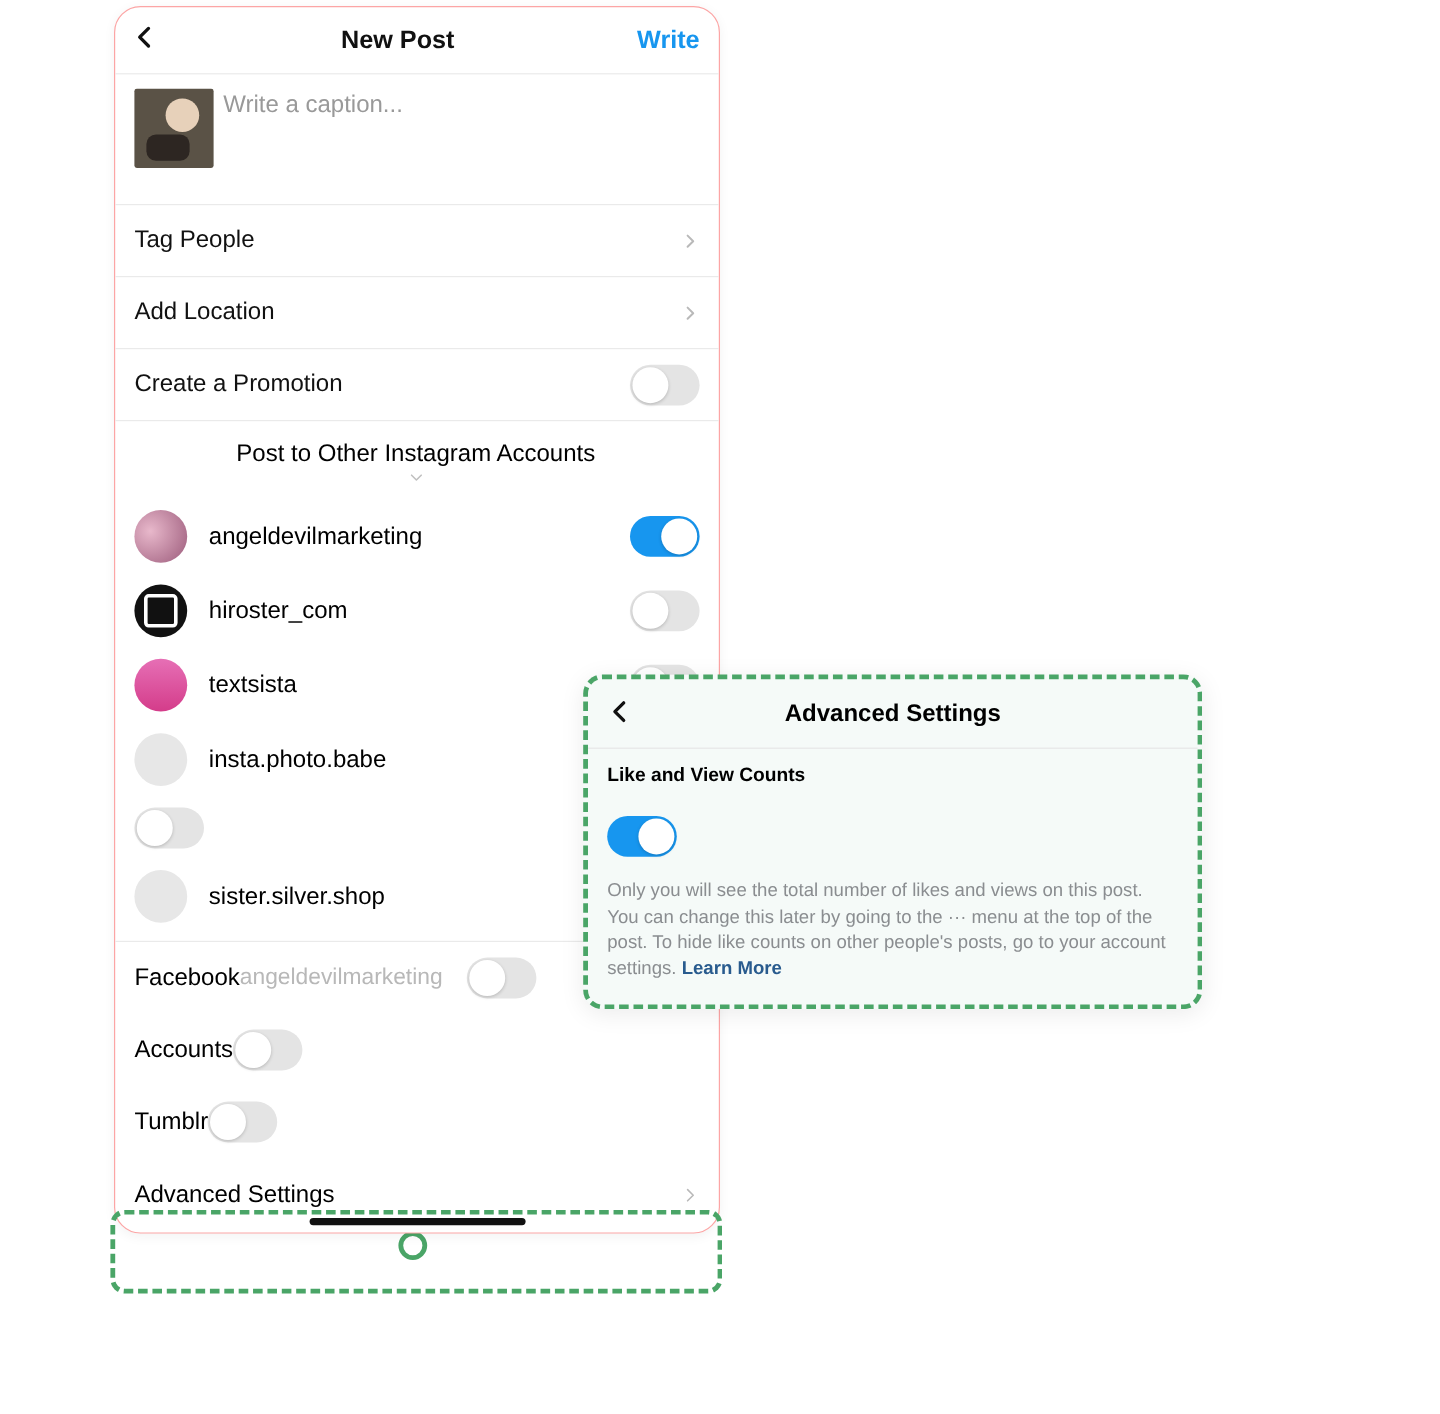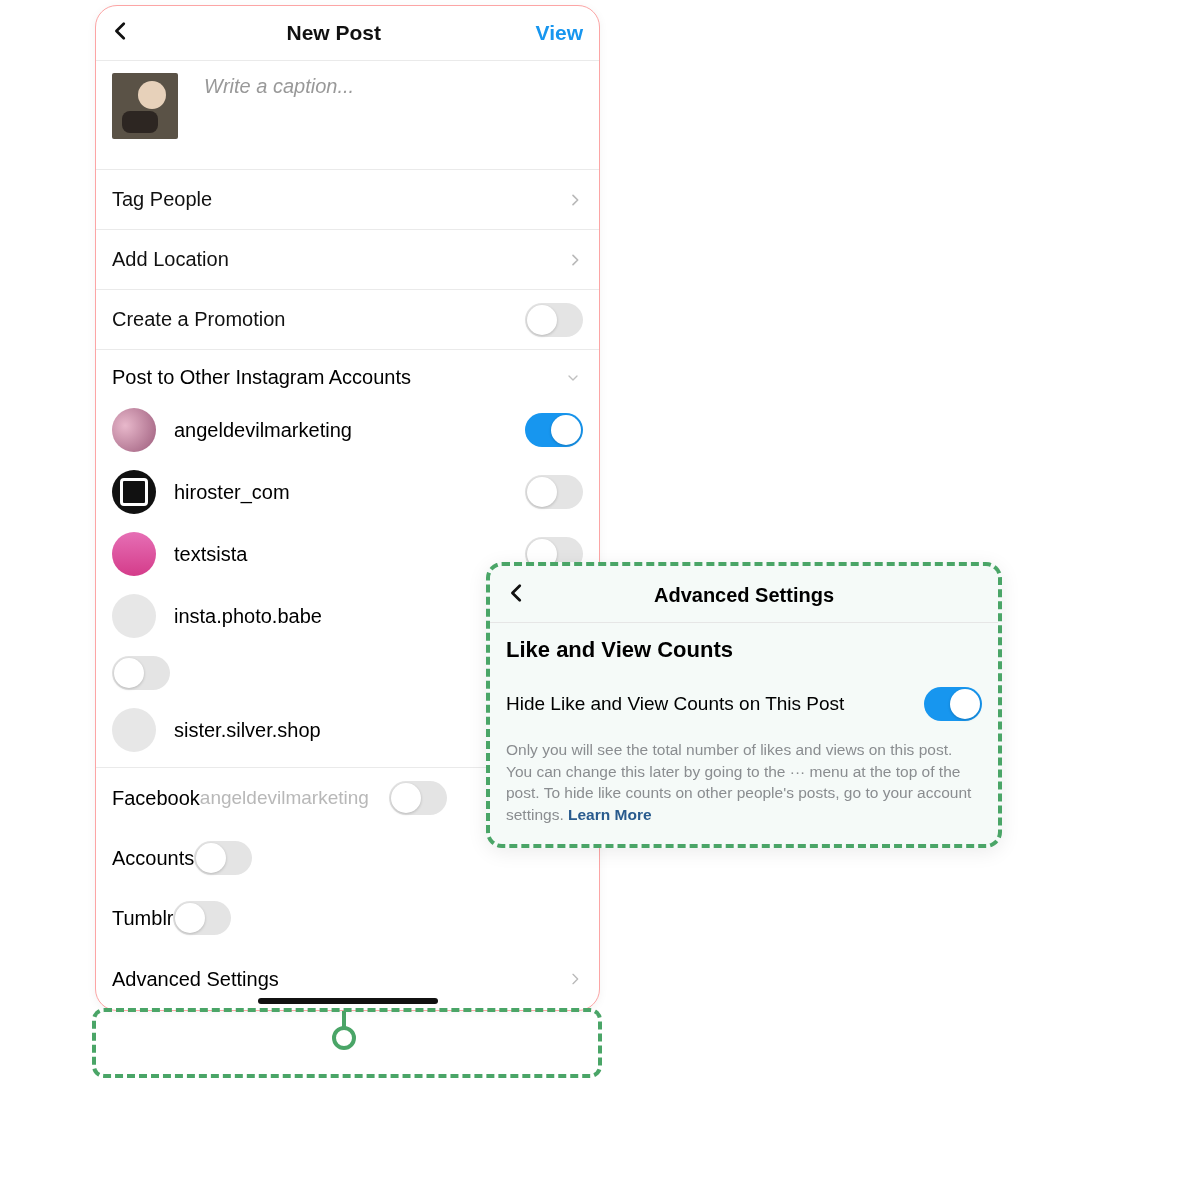--- a/index.html
+++ b/index.html
@@ -36,24 +36,23 @@
     color: #111;
   }
   .back-svg { width: 22px; height: 22px; }
   .share {
     color: #1796ef;
     font-size: 21px;
     font-weight: 600;
   }
   .caption-row {
     display: flex;
-    gap: 26px;
+    gap: 8px;
     padding: 12px 16px 30px 16px;
     border-bottom: 1px solid #eaeaea;
-    font-style: italic;
   }
   .thumb {
     width: 66px; height: 66px;
     background: #5a5246;
     border-radius: 2px;
     flex-shrink: 0;
     position: relative;
     overflow: hidden;
   }
   .thumb::before {
@@ -108,20 +107,21 @@
   }
   .toggle.off .knob { left: 2px; }
   .toggle.on { background: #1796ef; }
   .toggle.on .knob { right: 2px; }
   .section-hdr {
     display: flex;
     justify-content: space-between;
     align-items: center;
     padding: 16px 18px 10px 16px;
     font-size: 20px;
+    flex-direction: column;
   }
   .acct {
     display: flex;
     align-items: center;
     justify-content: space-between;
     padding: 9px 16px;
     font-size: 20px;
   }
   .acct .left {
     display: flex;
@@ -199,21 +199,21 @@
     border-bottom: 1px solid #e6e6e6;
   }
   .panel-hdr .t {
     flex: 1;
     text-align: center;
     font-size: 20px;
     font-weight: 700;
   }
   .panel-sec {
     padding: 14px 16px 6px 16px;
-    font-size: 22px;
+    font-size: 16px;
     font-weight: 700;
   }
   .panel-row {
     display: flex;
     align-items: center;
     justify-content: space-between;
     padding: 18px 16px 18px 16px;
     font-size: 19px;
   }
   .panel-desc {
@@ -258,21 +258,21 @@
 
 <div class="phone">
 
   <div class="hdr">
     <span>
       <svg class="back-svg" viewBox="0 0 24 24" fill="none" stroke="#111" stroke-width="3" stroke-linecap="round" stroke-linejoin="round">
         <polyline points="15 4 7 12 15 20"></polyline>
       </svg>
     </span>
     <div class="title">New Post</div>
-    <div class="share">View</div>
+    <div class="share">Write</div>
   </div>
 
   <div class="caption-row">
     <div class="thumb"></div>
     <div class="caption-input">Write a caption...</div>
   </div>
 
   <div class="row">
     <span>Tag People</span>
     <svg class="chev" viewBox="0 0 24 24" fill="none" stroke-width="2.5" stroke-linecap="round" stroke-linejoin="round">
@@ -401,21 +401,20 @@
     <span>
       <svg class="back-svg" viewBox="0 0 24 24" fill="none" stroke="#111" stroke-width="3" stroke-linecap="round" stroke-linejoin="round">
         <polyline points="15 4 7 12 15 20"></polyline>
       </svg>
     </span>
     <div class="t">Advanced Settings</div>
     <span style="width:22px"></span>
   </div>
   <div class="panel-sec">Like and View Counts</div>
   <div class="panel-row">
-    <span>Hide Like and View Counts on This Post</span>
     <div class="toggle on">
         <div class="knob"></div>
       </div>
   </div>
   <div class="panel-desc">
     <span>Only you will see the total number of likes and views on this post. You can change this later by going to the ··· menu at the top of the post. To hide like counts on other people's posts, go to your account settings. </span><span class="lm">Learn More</span>
   </div>
 </div>
 
 </body></html>

